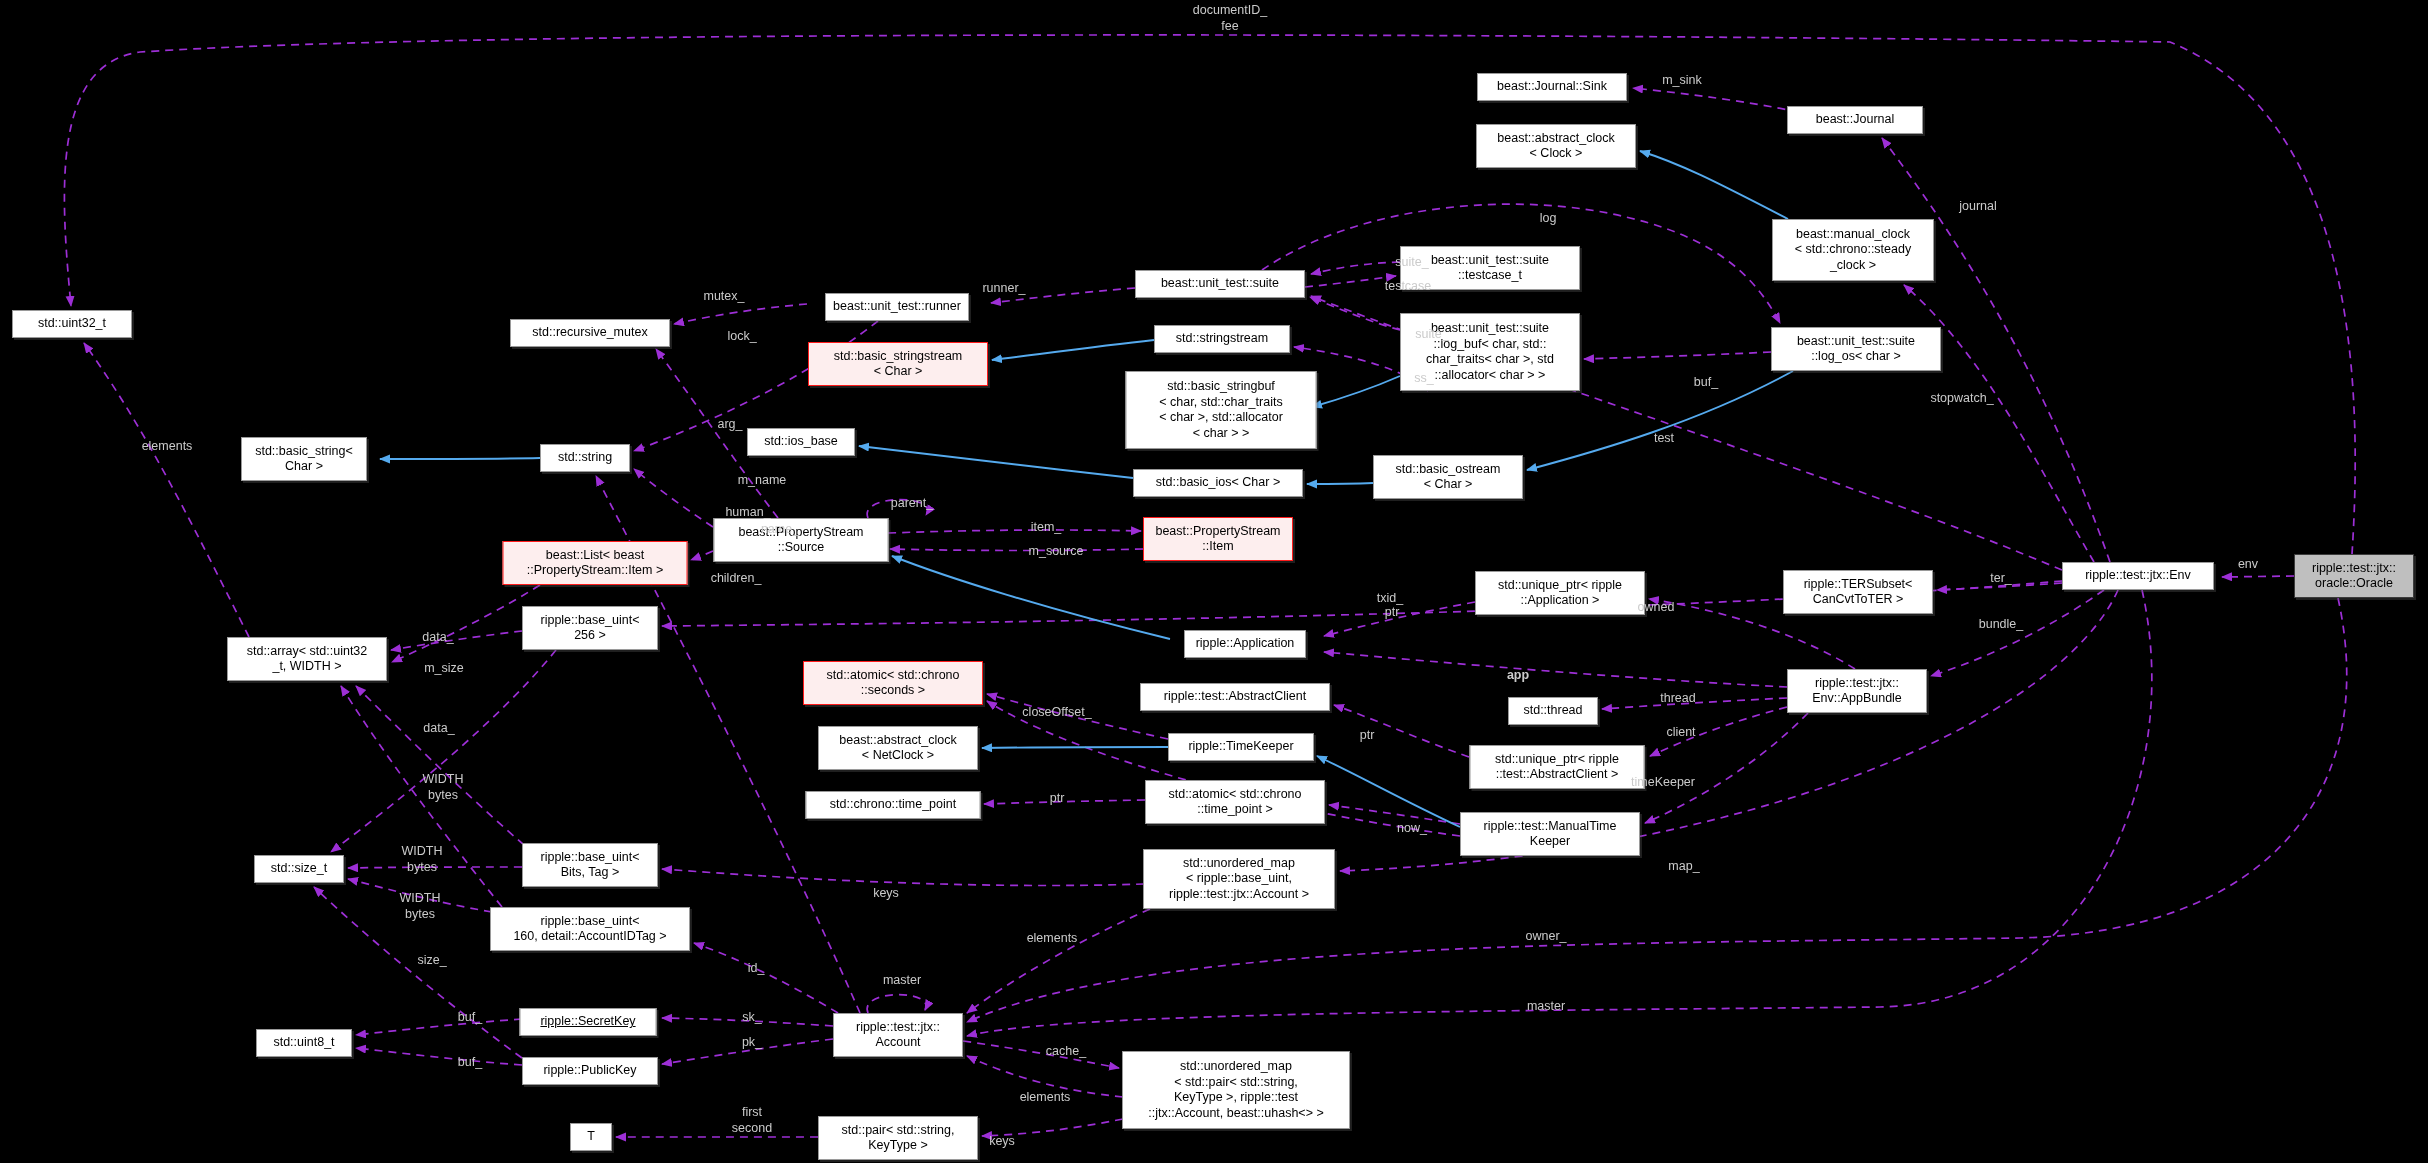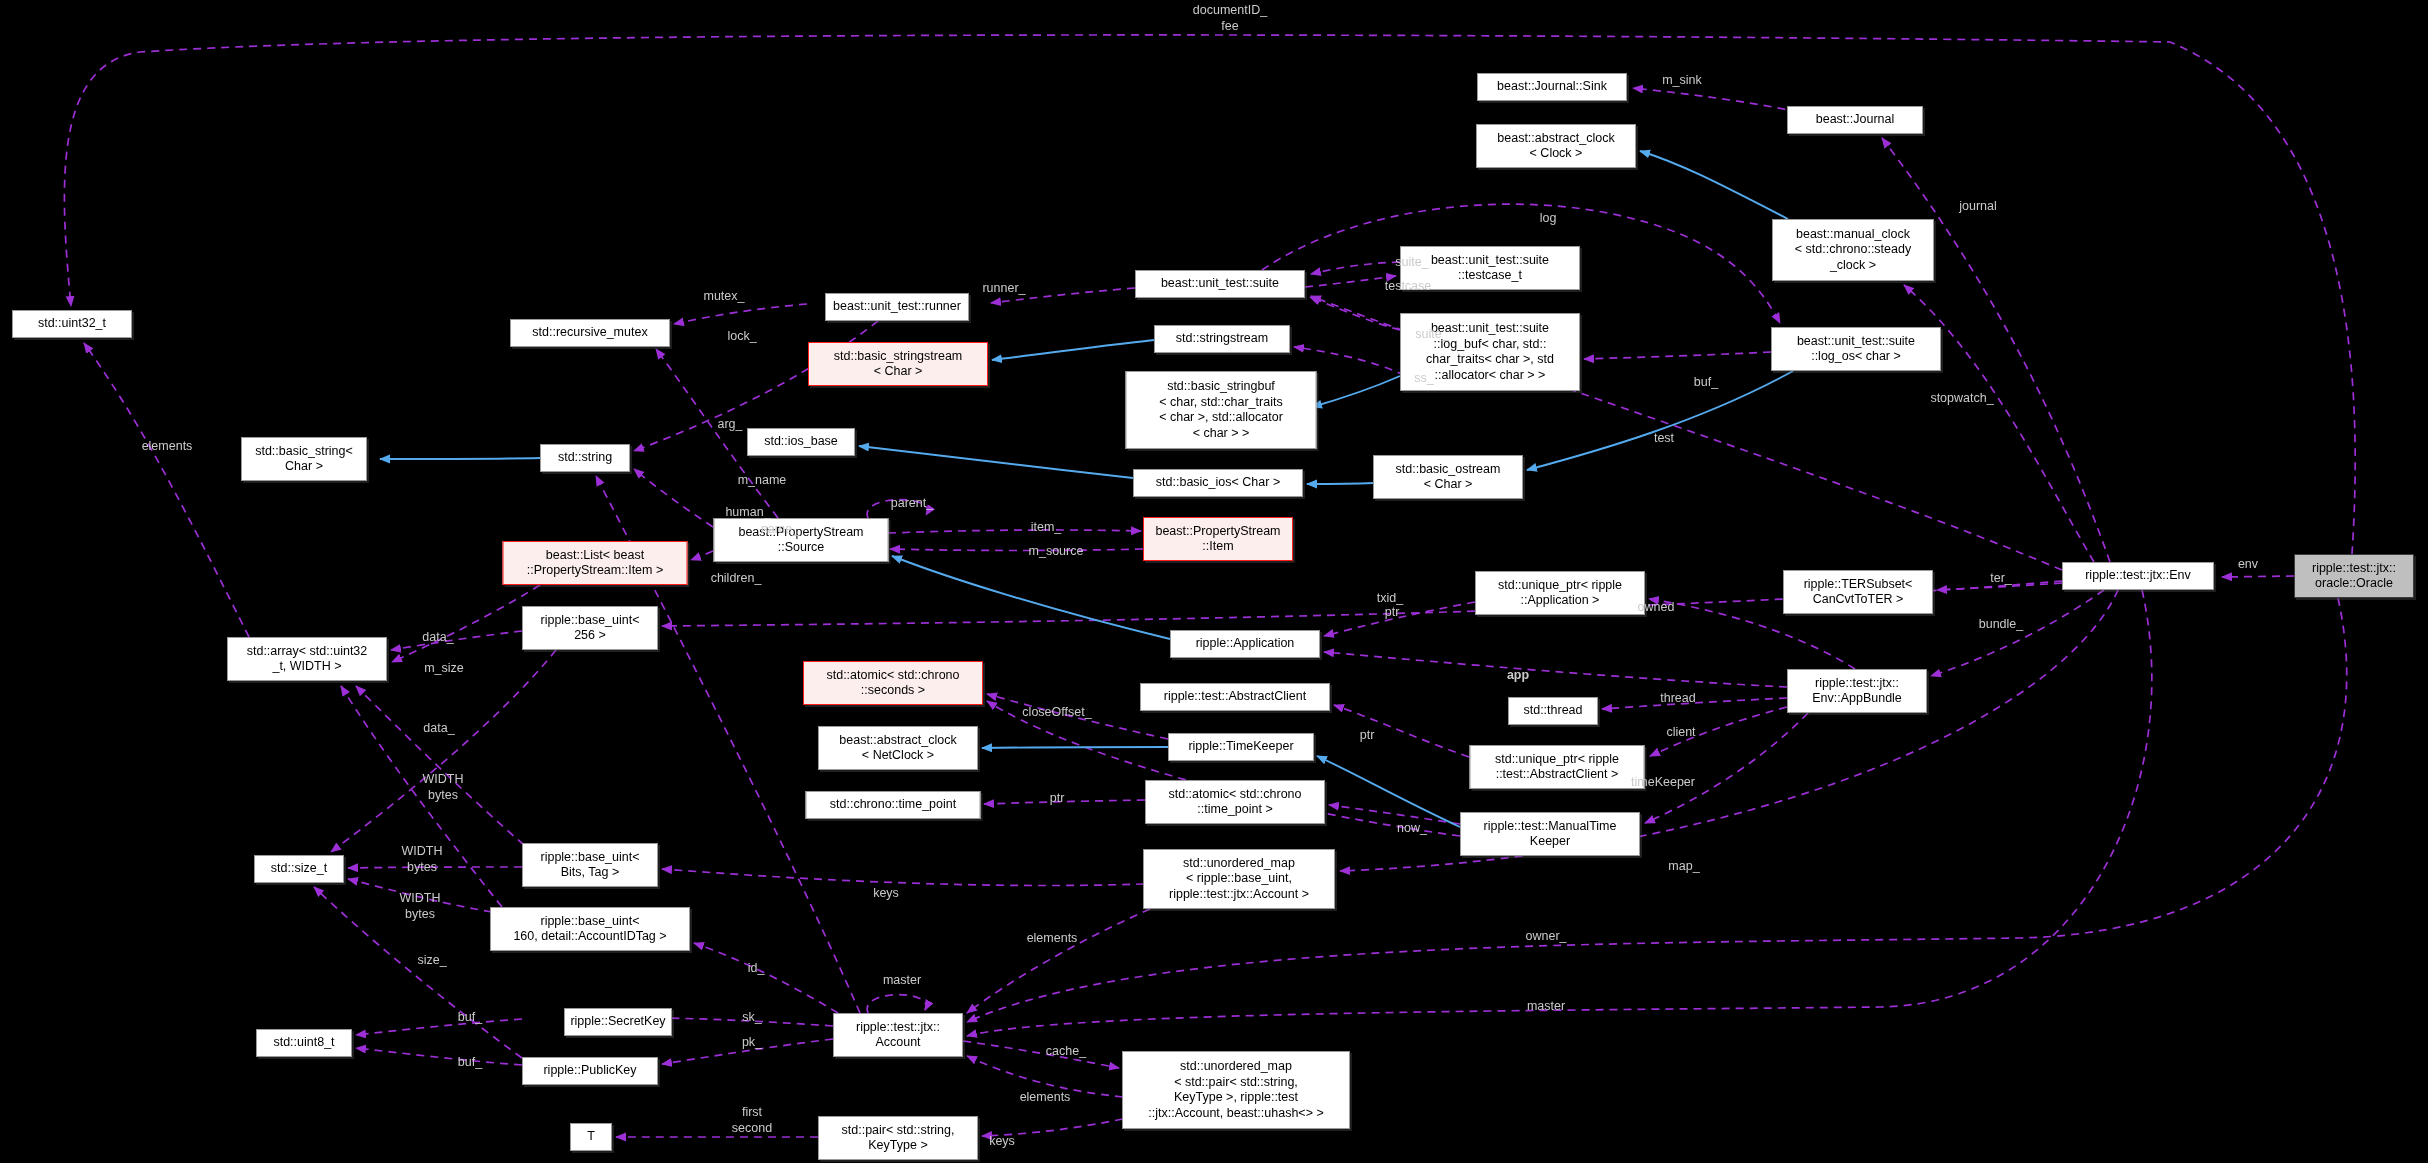--- a/index.html
+++ b/index.html
@@ -148,21 +148,21 @@
       <div class="node main" style="left: 2354px; top: 576px; width: 120px; min-height: 44px;">ripple::test::jtx::
 oracle::Oracle</div>
       <div class="node normal" style="left: 1858px; top: 592px; width: 150px; min-height: 44px;">ripple::TERSubset&lt;
 CanCvtToTER &gt;</div>
       <div class="node normal" style="left: 1560px; top: 593px; width: 170px; min-height: 44px;">std::unique_ptr&lt; ripple
 ::Application &gt;</div>
       <div class="node normal" style="left: 590px; top: 628px; width: 136px; min-height: 44px;">ripple::base_uint&lt;
 256 &gt;</div>
       <div class="node normal" style="left: 307px; top: 659px; width: 160px; min-height: 44px;">std::array&lt; std::uint32
 _t, WIDTH &gt;</div>
-      <div class="node normal" style="left: 1245px; top: 644px; width: 150px; min-height: 28px; text-align: right;">ripple::Application</div>
+      <div class="node normal" style="left: 1245px; top: 644px; width: 122px; min-height: 28px; text-align: right;">ripple::Application</div>
       <div class="node highlight" style="left: 893px; top: 683px; width: 180px; min-height: 44px;">std::atomic&lt; std::chrono
 ::seconds &gt;</div>
       <div class="node normal" style="left: 1235px; top: 697px; width: 190px; min-height: 28px;">ripple::test::AbstractClient</div>
       <div class="node normal" style="left: 1857px; top: 691px; width: 140px; min-height: 44px;">ripple::test::jtx::
 Env::AppBundle</div>
       <div class="node normal" style="left: 1553px; top: 711px; width: 90px; min-height: 28px;">std::thread</div>
       <div class="node normal" style="left: 898px; top: 748px; width: 160px; min-height: 44px;">beast::abstract_clock
 &lt; NetClock &gt;</div>
       <div class="node normal" style="left: 1241px; top: 747px; width: 146px; min-height: 28px;">ripple::TimeKeeper</div>
       <div class="node normal" style="left: 1557px; top: 767px; width: 175px; min-height: 44px;">std::unique_ptr&lt; ripple
@@ -175,21 +175,21 @@
       <div class="node normal" style="left: 299px; top: 869px; width: 90px; min-height: 28px;">std::size_t</div>
       <div class="node normal" style="left: 590px; top: 865px; width: 136px; min-height: 44px;">ripple::base_uint&lt;
 Bits, Tag &gt;</div>
       <div class="node normal" style="left: 1239px; top: 879px; width: 192px; min-height: 60px;">std::unordered_map
 &lt; ripple::base_uint,
 ripple::test::jtx::Account &gt;</div>
       <div class="node normal" style="left: 590px; top: 929px; width: 200px; min-height: 44px;">ripple::base_uint&lt;
 160, detail::AccountIDTag &gt;</div>
       <div class="node normal" style="left: 898px; top: 1035px; width: 130px; min-height: 44px;">ripple::test::jtx::
 Account</div>
-      <div class="node normal" style="left: 618px; top: 1022px; width: 108px; min-height: 28px;">ripple::SecretKey</div>
+      <div class="node normal" style="left: 588px; top: 1022px; width: 137px; min-height: 28px; text-decoration: underline;">ripple::SecretKey</div>
       <div class="node normal" style="left: 590px; top: 1071px; width: 136px; min-height: 28px;">ripple::PublicKey</div>
       <div class="node normal" style="left: 304px; top: 1043px; width: 96px; min-height: 28px;">std::uint8_t</div>
       <div class="node normal" style="left: 1236px; top: 1090px; width: 228px; min-height: 78px;">std::unordered_map
 &lt; std::pair&lt; std::string,
 KeyType &gt;, ripple::test
 ::jtx::Account, beast::uhash&lt;&gt; &gt;</div>
       <div class="node normal" style="left: 898px; top: 1138px; width: 160px; min-height: 44px;">std::pair&lt; std::string,
 KeyType &gt;</div>
       <div class="node normal" style="left: 591px; top: 1137px; width: 42px; min-height: 28px;">T</div>
     </div>

